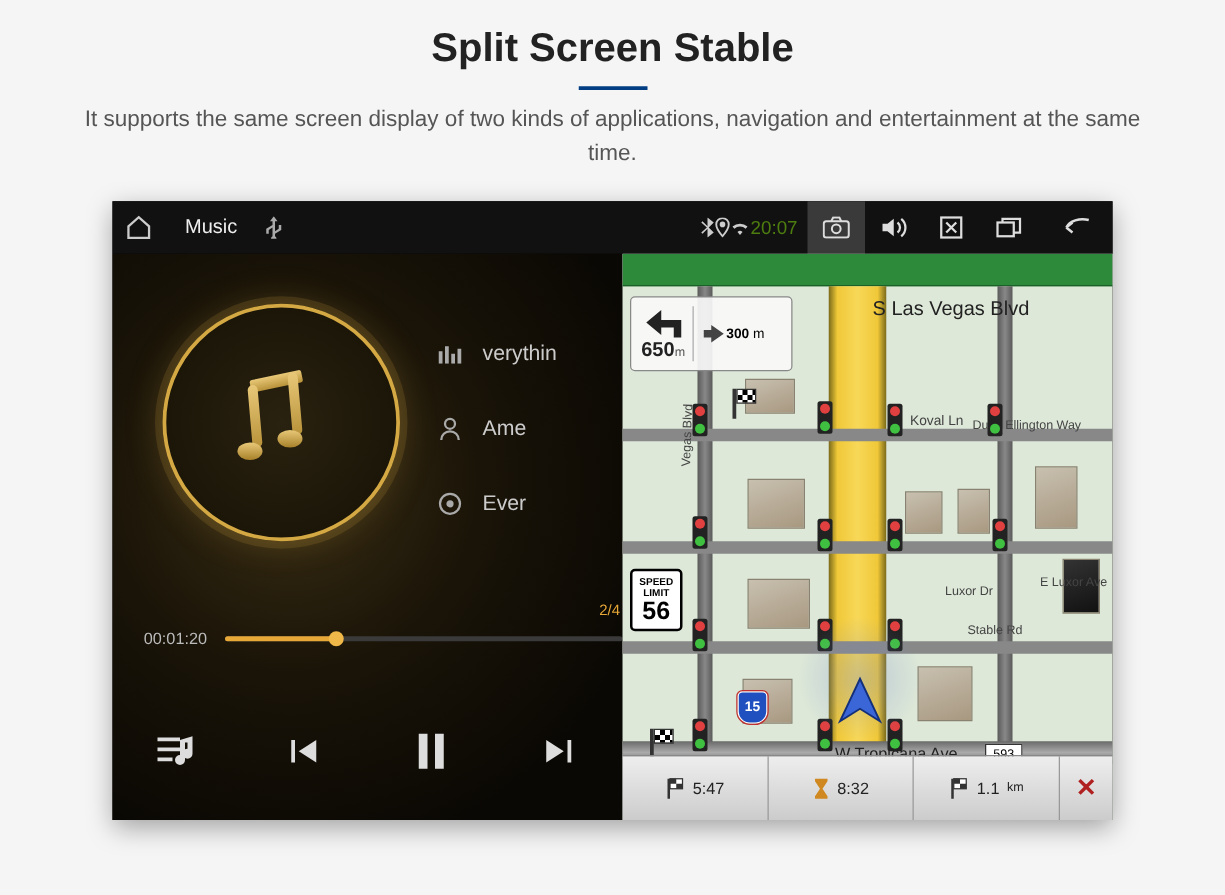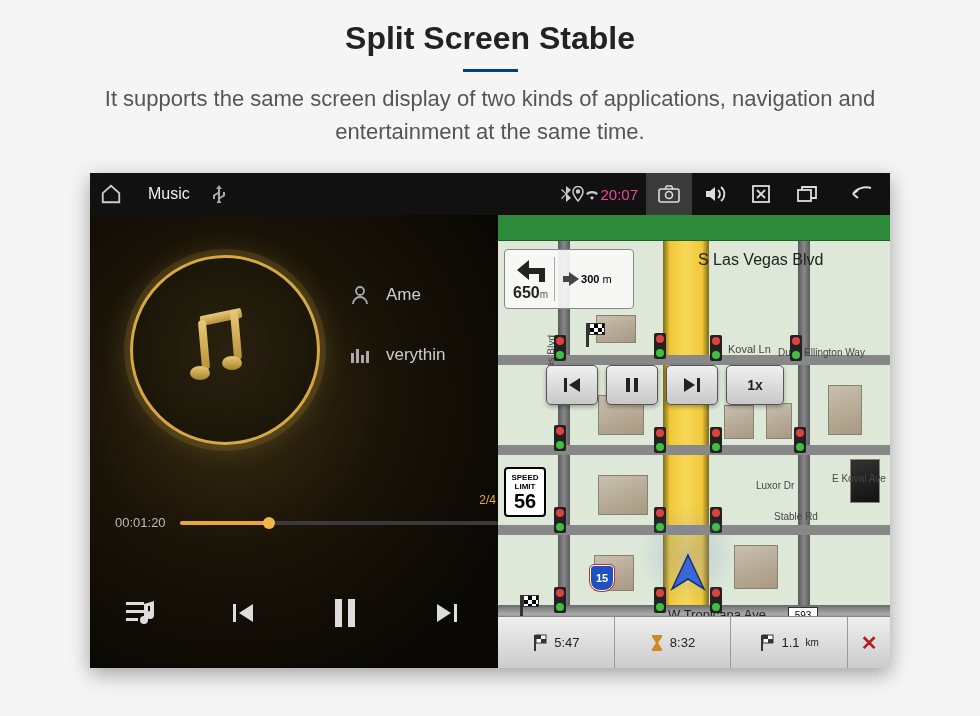--- a/index.html
+++ b/index.html
@@ -18,21 +18,21 @@
   padding-top: 20px;
 }
 .title-underline {
   width: 55px;
   height: 3px;
   background: #003d82;
   margin: 12px auto 10px;
 }
 .page-subtitle {
   text-align: center;
-  font-size: 22px;
+  font-size: 18px;
   color: #555;
   padding: 0 50px;
   line-height: 1.5;
 }
 .device {
   width: 800px;
   height: 495px;
   margin: 25px auto 0;
   background: #000;
   position: relative;
@@ -43,21 +43,21 @@
   background: #111;
   display: flex;
   align-items: center;
   color: #ccc;
   font-size: 14px;
   position: relative;
 }
 .sb-home { width: 42px; display: flex; align-items: center; justify-content: center; }
 .sb-music { font-size: 16px; color: #eee; margin-left: 16px; font-weight: 500; }
 .sb-usb { margin-left: 22px; font-size: 13px; color: #aaa; }
-.sb-center { flex: 1; display: flex; justify-content: flex-end; align-items: center; gap: 0; padding-right: 8px; color: #ec4899; }
+.sb-center { flex: 1; display: flex; justify-content: flex-end; align-items: center; gap: 0; padding-right: 8px; color: #4d7c0f; }
 .sb-time { font-size: 15px; font-weight: 500; }
 .sb-right { display: flex; align-items: center; gap: 0; }
 .sb-btn {
   width: 46px; height: 42px;
   display: flex; align-items: center; justify-content: center;
   color: #ddd;
 }
 .sb-btn.highlight { background: #3a3a3a; }
 .sb-back { width: 60px; }
 svg { display: block; }
@@ -363,37 +363,46 @@
           <div class="note-beam"></div>
           <div class="note-stem1"></div>
             <div class="note-stem2"></div>
           <div class="note-head1"></div>
             <div class="note-head2"></div>
         </div>
       </div>
       <div class="track-list">
         <div class="track-row">
           <span class="track-icon">
-            <svg width="20" height="20" viewBox="0 0 20 20" fill="none" stroke="#aaa" stroke-width="1.8">
-                <circle cx="10" cy="6" r="4"></circle>
-                <path d="M3 19 A7 7 0 0 1 17 19"></path>
-              </svg>
-          </span>
-          <span>Ame</span>
-        </div>
-        <div class="track-row">
-          <span class="track-icon">
             <svg width="20" height="16" viewBox="0 0 20 16" fill="#aaa">
                 <rect x="1" y="6" width="3" height="10"></rect>
                 <rect x="6" y="2" width="3" height="14"></rect>
                 <rect x="11" y="8" width="3" height="8"></rect>
                 <rect x="16" y="4" width="3" height="12"></rect>
               </svg>
           </span>
           <span>verythin</span>
+        </div>
+        <div class="track-row">
+          <span class="track-icon">
+            <svg width="20" height="20" viewBox="0 0 20 20" fill="none" stroke="#aaa" stroke-width="1.8">
+                <circle cx="10" cy="6" r="4"></circle>
+                <path d="M3 19 A7 7 0 0 1 17 19"></path>
+              </svg>
+          </span>
+          <span>Ame</span>
+        </div>
+        <div class="track-row">
+          <span class="track-icon">
+            <svg width="20" height="20" viewBox="0 0 20 20" fill="none" stroke="#aaa" stroke-width="1.8">
+                <circle cx="10" cy="10" r="8"></circle>
+                <circle cx="10" cy="10" r="2" fill="#aaa"></circle>
+              </svg>
+          </span>
+          <span>Ever</span>
         </div>
       </div>
 
       <div class="progress-page">2/4</div>
       <div class="progress-wrap">
         <span class="progress-time">00:01:20</span>
         <div class="progress-bar">
           <div class="progress-fill"></div>
           <div class="progress-knob"></div>
         </div>
@@ -448,21 +457,21 @@
       <div class="building" style="left:352px;top:244px;width:30px;height:44px;background:linear-gradient(160deg,#333,#111)"></div>
       <div class="building" style="left:100px;top:260px;width:50px;height:40px"></div>
       <div class="building" style="left:96px;top:340px;width:40px;height:36px"></div>
       <div class="building" style="left:236px;top:330px;width:44px;height:44px"></div>
 
       <div class="street-label sl-vegas">S Las Vegas Blvd</div>
       <div class="street-label sl-koval">Koval Ln</div>
       <div class="street-label sl-duke">Duke Ellington Way</div>
       <div class="street-label sl-luxor">Luxor Dr</div>
       <div class="street-label sl-stable">Stable Rd</div>
-      <div class="street-label sl-reno">E Koval Ave</div>
+      <div class="street-label sl-reno">E Luxor Ave</div>
       <div class="street-label sl-trop">W Tropicana Ave</div>
       <div class="street-label sl-vegasblvd">Vegas Blvd</div>
 
       <div class="traffic-light" style="left:56px;top:120px"></div>
       <div class="traffic-light" style="left:156px;top:118px"></div>
       <div class="traffic-light" style="left:212px;top:120px"></div>
       <div class="traffic-light" style="left:292px;top:120px"></div>
       <div class="traffic-light" style="left:56px;top:210px"></div>
       <div class="traffic-light" style="left:156px;top:212px"></div>
       <div class="traffic-light" style="left:212px;top:212px"></div>
@@ -508,41 +517,20 @@
         <span class="speed-val">56</span>
       </div>
 
       <div class="circle-shadow"></div>
       <div class="nav-arrow">
         <svg width="40" height="40" viewBox="0 0 40 40">
             <path d="M20 2 L36 36 L20 26 L4 36 Z" fill="#3a66d8" stroke="#14307a" stroke-width="1.5"></path>
           </svg>
       </div>
 
-      <div class="media-overlay-controls">
-        <div class="moc-btn">
-          <svg width="20" height="18" viewBox="0 0 20 18" fill="#222">
-              <rect x="2" y="2" width="3" height="14"></rect>
-              <path d="M18 2 L7 9 L18 16 Z"></path>
-            </svg>
-        </div>
-        <div class="moc-btn">
-          <svg width="16" height="18" viewBox="0 0 16 18" fill="#222">
-              <rect x="2" y="2" width="4" height="14"></rect>
-              <rect x="10" y="2" width="4" height="14"></rect>
-            </svg>
-        </div>
-        <div class="moc-btn">
-          <svg width="20" height="18" viewBox="0 0 20 18" fill="#222">
-              <path d="M2 2 L13 9 L2 16 Z"></path>
-              <rect x="15" y="2" width="3" height="14"></rect>
-            </svg>
-        </div>
-        <div class="moc-btn wide">1x</div>
-      </div>
 
       <div class="map-bottombar">
         <div class="mb-cell">
           <span>
               <svg width="16" height="18" viewBox="0 0 16 18">
                 <rect x="2" y="1" width="2" height="16" fill="#333"></rect>
                 <rect x="4" y="1" width="10" height="8" fill="#fff" stroke="#333"></rect>
                 <path d="M4 1h5v4h-5z M9 5h5v4h-5z" fill="#333"></path>
               </svg>
             </span>

